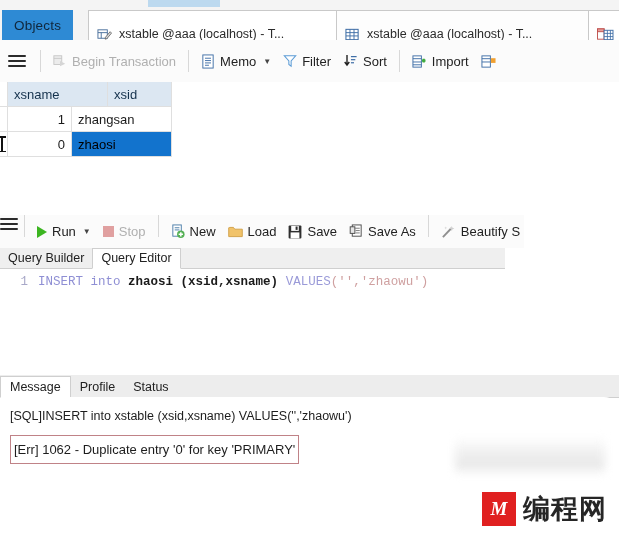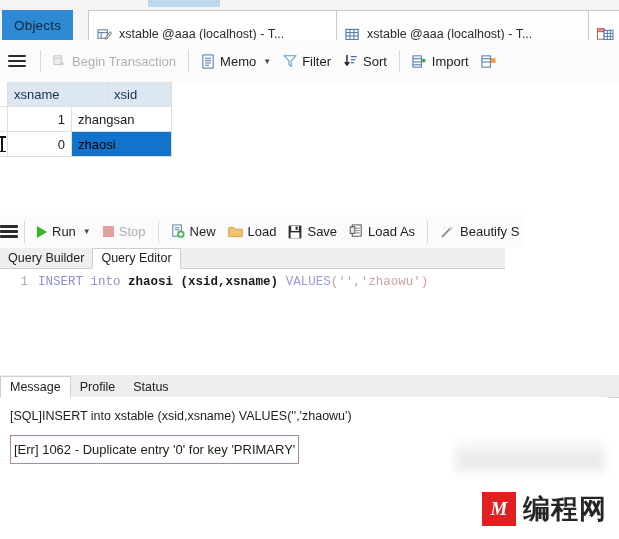--- a/index.html
+++ b/index.html
@@ -74,21 +74,21 @@
   }
   .caret-ibeam:before,.caret-ibeam:after{
     content:"";position:absolute;left:-3px;width:8px;height:1.5px;background:#111;
   }
   .caret-ibeam:before{top:0;}
   .caret-ibeam:after{bottom:0;}
 
   
   .qbar{
     position:absolute;left:0;top:215px;width:524px;height:33px;
-    background:#fbfbfb;display:flex;align-items:center;
+    background:#fbfbfb;display:flex;
   }
   .runtri{width:0;height:0;border-left:10px solid #3cb521;border-top:6px solid transparent;border-bottom:6px solid transparent;}
   .stopsq{width:11px;height:11px;background:#e0a0a0;}
 
   
   .qtabs{position:absolute;left:0;top:248px;width:505px;height:20px;
          background:#efefef;border-bottom:1px solid #cfcfcf;display:flex;align-items:flex-end;}
   .qtab{font-size:12.5px;padding:2px 8px 3px 8px;color:#222;white-space:nowrap;}
   .qtab.active{background:#ffffff;border:1px solid #cfcfcf;border-bottom:1px solid #ffffff;position:relative;top:1px;}
 
@@ -351,21 +351,21 @@
     <div class="tbtn">
       <span class="ico">
         <svg width="14" height="15" viewBox="0 0 14 16">
           <rect x="3" y="1" width="9.5" height="12" fill="#fff" stroke="#4a4a4a" stroke-width="1"></rect>
           <rect x="0.8" y="3" width="5" height="7" fill="#e6e6e6" stroke="#4a4a4a" stroke-width="1"></rect>
           <line x1="5.5" y1="4.5" x2="11" y2="4.5" stroke="#777"></line>
           <line x1="6.5" y1="7" x2="11" y2="7" stroke="#777"></line>
           <line x1="6.5" y1="9.5" x2="11" y2="9.5" stroke="#777"></line>
         </svg>
       </span>
-      <span>Load As</span>
+      <span>Save As</span>
     </div>
 
     <div class="sep"></div>
 
     <div class="tbtn">
       <span class="ico">
         <svg width="15" height="14" viewBox="0 0 16 15">
           <path d="M2 13 L11 3.5" stroke="#8f8f8f" stroke-width="2"></path>
           <path d="M11.5 1 L12.3 3 L14.3 3.8 L12.3 4.6 L11.5 6.6 L10.7 4.6 L8.7 3.8 L10.7 3 Z" fill="#cfcfcf"></path>
           <path d="M5 1.5 L5.5 2.6 L6.6 3.1 L5.5 3.6 L5 4.7 L4.5 3.6 L3.4 3.1 L4.5 2.6 Z" fill="#d8d8d8"></path>

